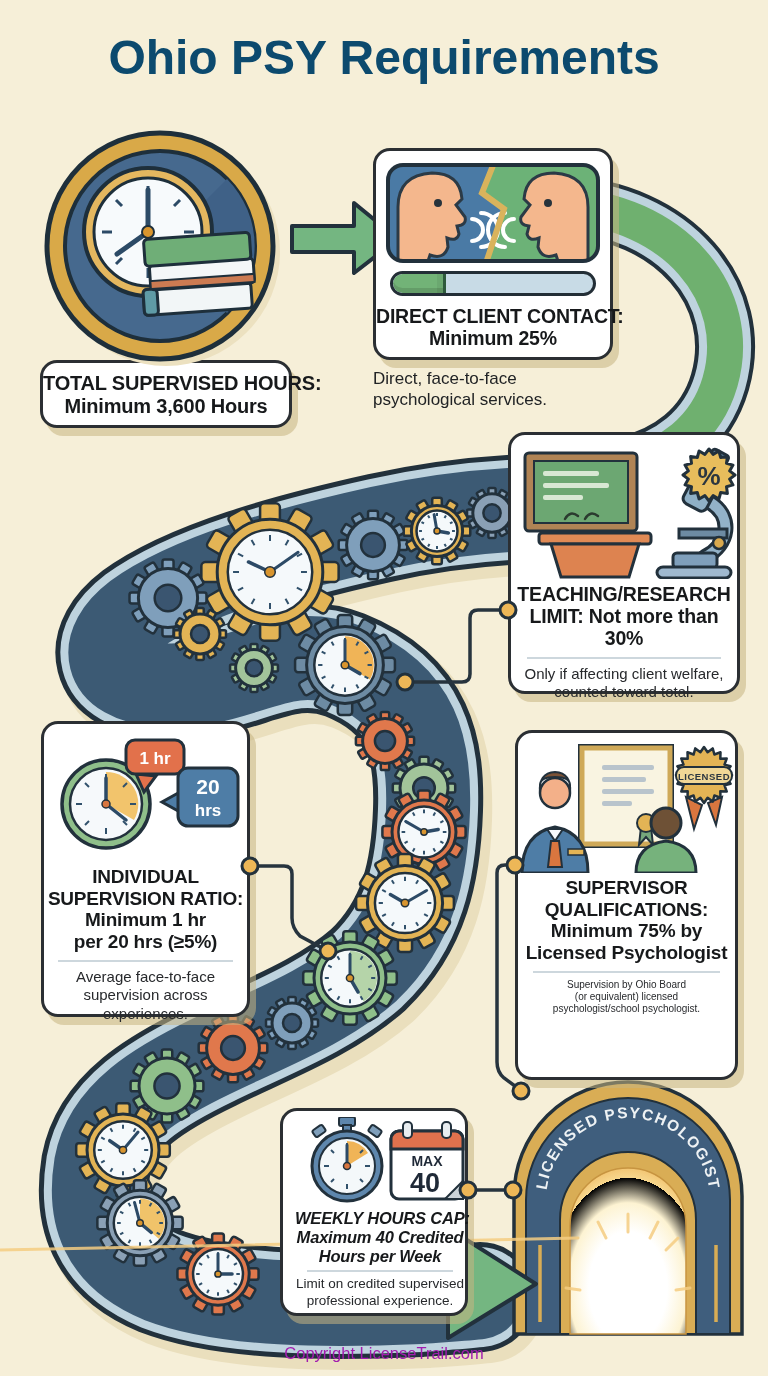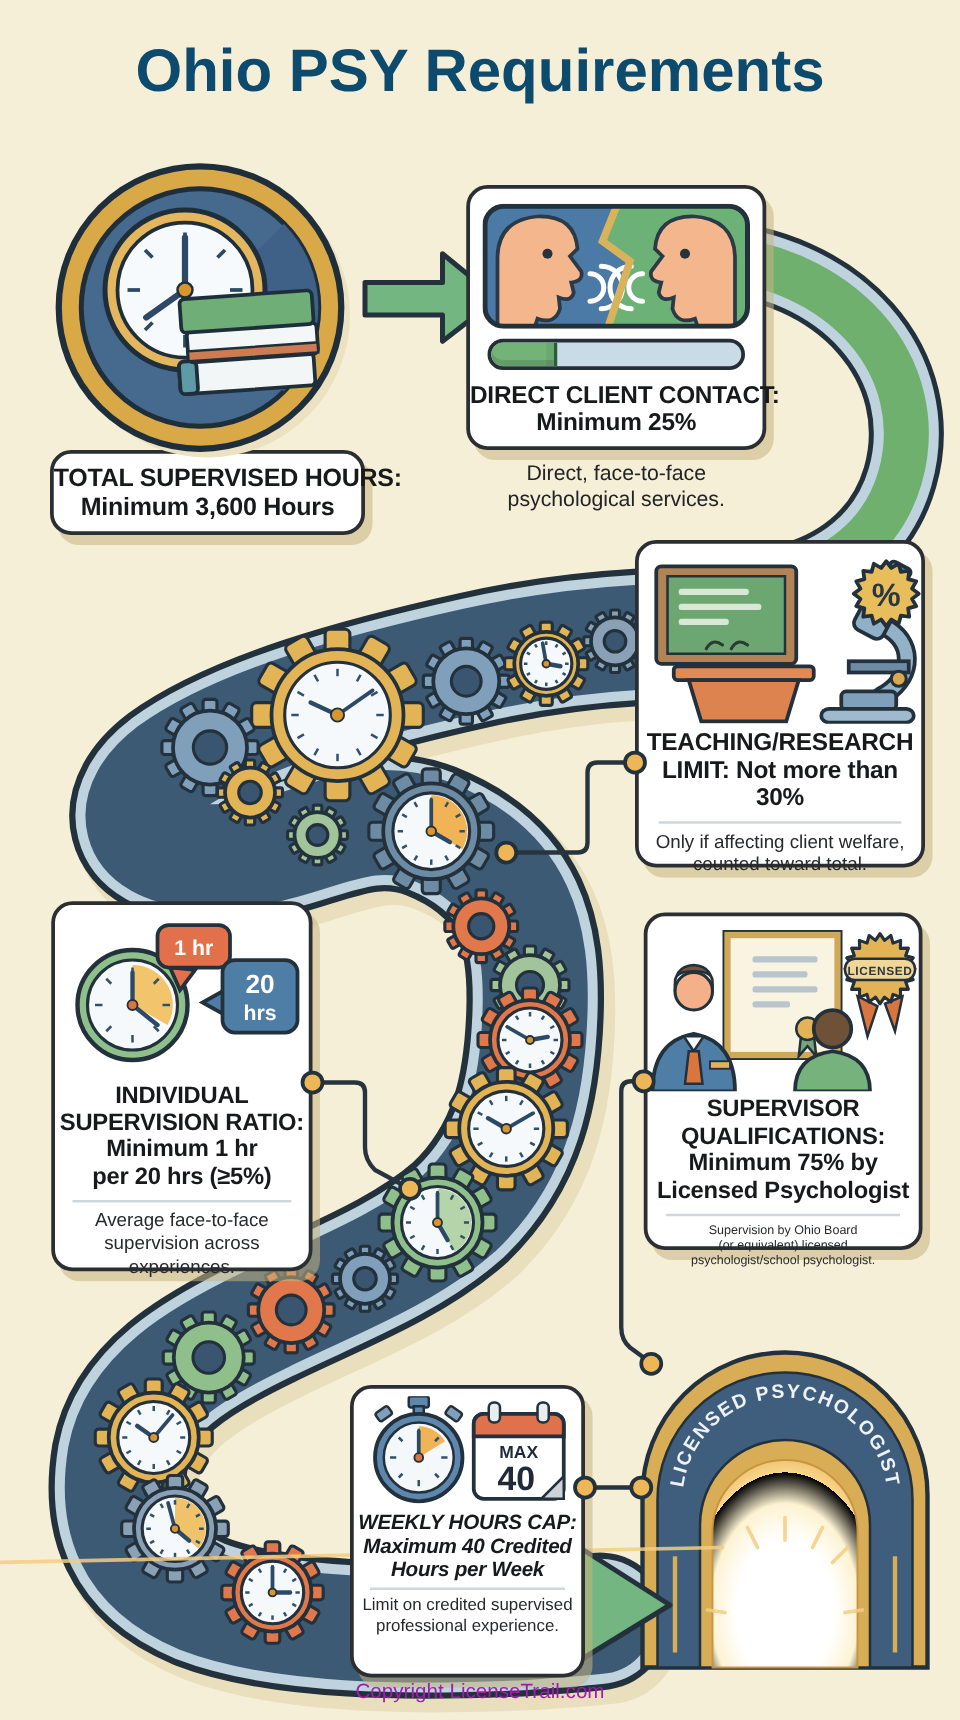--- a/index.html
+++ b/index.html
@@ -10,21 +10,21 @@
   #overlay{z-index:3;pointer-events:none;}
   #title{position:absolute;z-index:2;left:0;top:30px;width:768px;text-align:center;
          font-size:48px;font-weight:bold;letter-spacing:0px;color:#0c4a6e;}
   .box{position:absolute;z-index:2;background:#ffffff;border:3px solid #2b2f33;border-radius:17px;
        box-sizing:border-box;text-align:center;box-shadow:6px 8px 0 rgba(198,181,130,.55);}
   .bh{font-weight:bold;color:#17191b;line-height:1.14;letter-spacing:-0.2px;}
   .bh span{display:block;white-space:nowrap;}
   .bc{color:#27292c;line-height:1.24;font-weight:500;}
   .bc span{display:block;white-space:nowrap;}
   .divider{border:0;border-top:2px solid #cdd7dd;width:86%;margin:7px auto 6px;}
-  .capout{position:absolute;z-index:2;text-align:center;color:#212325;line-height:1.25;font-weight:500;}
+  .capout{position:absolute;z-index:2;text-align:left;color:#212325;line-height:1.25;font-weight:500;}
   .capout span{display:block;white-space:nowrap;}
   svg.illus{display:block;margin:0 auto;}
   #pbar{position:relative;width:206px;height:25px;margin:8px auto 0;background:#c8dbe6;
         border:3px solid #232e36;border-radius:15px;box-sizing:border-box;overflow:hidden;}
   #pfill{position:absolute;left:0;top:0;height:100%;background:#72b377;border-right:3px solid #2e5a3c;
          border-radius:12px 0 0 12px;box-shadow:inset -6px 0 0 rgba(0,0,0,.06), inset 0 -5px 0 rgba(0,0,0,.12);}
   #footer{position:absolute;z-index:2;left:0;top:1344px;width:768px;text-align:center;
           font-size:16.5px;color:#a21caf;font-weight:500;}
 </style>
 </head>
@@ -651,21 +651,21 @@
       <span>per 20 hrs (≥5%)</span>
     </div>
     <hr class="divider">
     <div class="bc" style="font-size:15px;">
       <span>Average face-to-face</span>
       <span>supervision across</span>
       <span>experiences.</span>
     </div>
   </div>
 
-  <div class="box" style="left:515px;top:730px;width:223px;height:270px;">
+  <div class="box" style="left:515px;top:730px;width:223px;height:350px;">
     <svg class="illus" width="217" height="132" viewBox="0 0 217 132" style="margin-top:8px;">
       <g>
         <rect x="61" y="4" width="94" height="102" fill="none" stroke="#22313c" stroke-width="2"></rect>
         <rect x="64" y="7" width="88" height="96" fill="#f9f4e1" stroke="#cfa958" stroke-width="5"></rect>
         <rect x="84" y="24" width="52" height="5" rx="2" fill="#b9c4cc"></rect>
         <rect x="84" y="36" width="44" height="5" rx="2" fill="#b9c4cc"></rect>
         <rect x="84" y="48" width="52" height="5" rx="2" fill="#b9c4cc"></rect>
         <rect x="84" y="60" width="30" height="5" rx="2" fill="#b9c4cc"></rect>
         <polygon points="123,86 121,104 128,96 135,104 133,86" fill="#76a77c" stroke="#22313c" stroke-width="2"></polygon>
         <circle cx="128" cy="82" r="9" fill="#e3b455" stroke="#22313c" stroke-width="2"></circle>
@@ -697,21 +697,21 @@
       <span>Licensed Psychologist</span>
     </div>
     <hr class="divider">
     <div class="bc" style="font-size:10px;">
       <span>Supervision by Ohio Board</span>
       <span>(or equivalent) licensed</span>
       <span>psychologist/school psychologist.</span>
     </div>
   </div>
 
-  <div class="box" style="left:280px;top:1108px;width:188px;height:234px;">
+  <div class="box" style="left:280px;top:1108px;width:188px;height:208px;padding-left:12px;">
     <svg class="illus" width="182" height="86" viewBox="0 0 182 86" style="margin-top:6px;">
       <g>
         <rect x="44" y="0" width="16" height="9" rx="2" fill="#5e87ad" stroke="#22313c" stroke-width="2"></rect>
         <rect x="48" y="8" width="8" height="7" fill="#5e87ad" stroke="#22313c" stroke-width="2"></rect>
         <rect x="18" y="10" width="12" height="8" rx="2" fill="#7f9fbb" stroke="#22313c" stroke-width="2" transform="rotate(-35 24 14)"></rect>
         <rect x="74" y="10" width="12" height="8" rx="2" fill="#7f9fbb" stroke="#22313c" stroke-width="2" transform="rotate(35 80 14)"></rect>
         <circle cx="52" cy="49" r="35" fill="#5e87ad" stroke="#22313c" stroke-width="3"></circle>
         <circle cx="52" cy="49" r="28" fill="#f4f8fa" stroke="#22313c" stroke-width="2"></circle>
         <path d="M 52,49 L 52,24 A 25,25 0 0 1 73,36 Z" fill="#f0b457"></path>
         <g stroke="#31516b" stroke-width="2">

